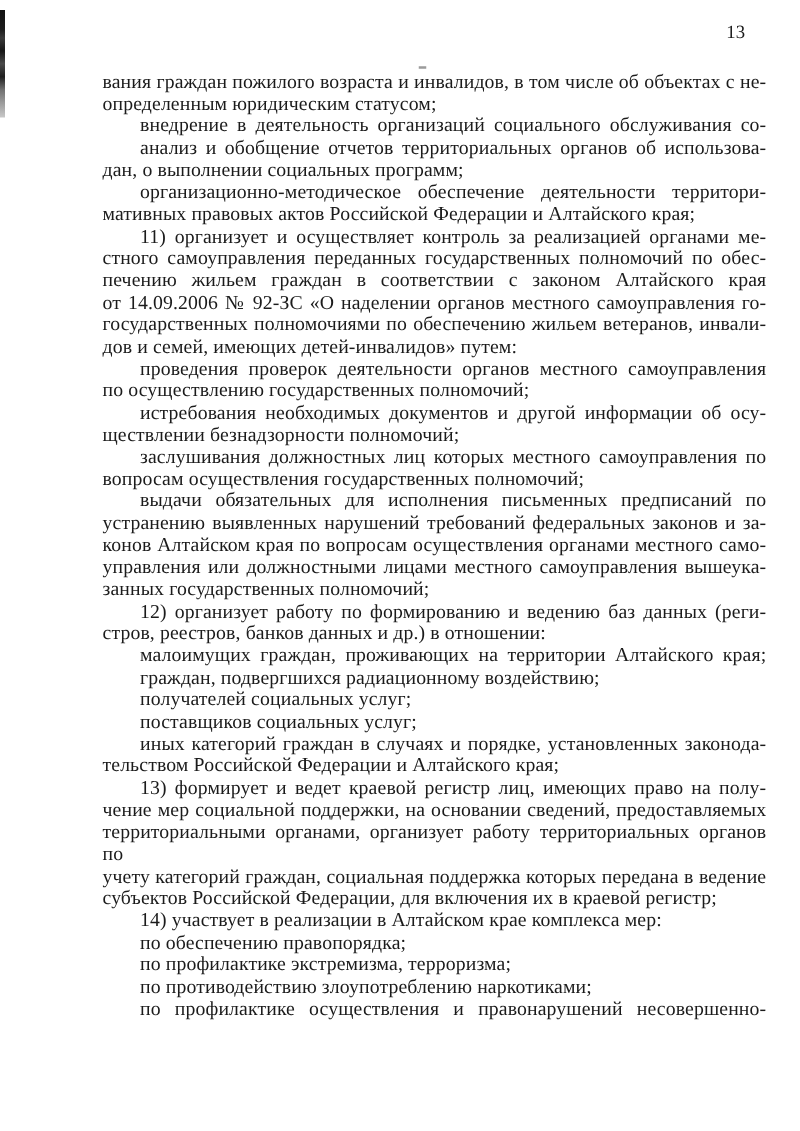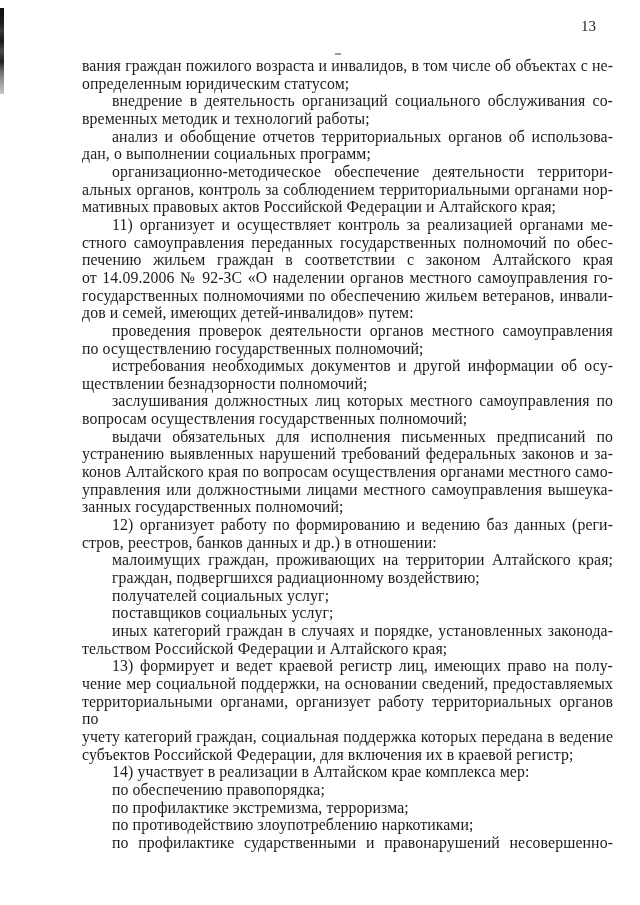--- a/index.html
+++ b/index.html
@@ -74,55 +74,53 @@
 <body style="--paper: #ffffff; --ink: #1b1b1b;">
 
 <div class="page">
   <div class="edge-artifact"></div>
   <div class="speck"></div>
   <div class="page-number">13</div>
   <div class="text-block">
       <div class="line jst">вания граждан пожилого возраста и инвалидов, в том числе об объектах с не-</div>
       <div class="line">определенным юридическим статусом;</div>
       <div class="line ind jst">внедрение в деятельность организаций социального обслуживания со-</div>
-      <div class="line">временных методик и технологий работы;</div>
       <div class="line ind jst">анализ и обобщение отчетов территориальных органов об использова-</div>
       <div class="line">дан, о выполнении социальных программ;</div>
       <div class="line ind jst">организационно-методическое обеспечение деятельности территори-</div>
-      <div class="line jst">альных органов, контроль за соблюдением территориальными органами нор-</div>
       <div class="line">мативных правовых актов Российской Федерации и Алтайского края;</div>
       <div class="line ind jst">11) организует и осуществляет контроль за реализацией органами ме-</div>
       <div class="line jst">стного самоуправления переданных государственных полномочий по обес-</div>
       <div class="line jst">печению жильем граждан в соответствии с законом Алтайского края</div>
       <div class="line jst">от 14.09.2006 № 92-ЗС «О наделении органов местного самоуправления го-</div>
       <div class="line jst">государственных полномочиями по обеспечению жильем ветеранов, инвали-</div>
       <div class="line">дов и семей, имеющих детей-инвалидов» путем:</div>
       <div class="line ind jst">проведения проверок деятельности органов местного самоуправления</div>
       <div class="line">по осуществлению государственных полномочий;</div>
       <div class="line ind jst">истребования необходимых документов и другой информации об осу-</div>
       <div class="line">ществлении безнадзорности полномочий;</div>
       <div class="line ind jst">заслушивания должностных лиц которых местного самоуправления по</div>
       <div class="line">вопросам осуществления государственных полномочий;</div>
       <div class="line ind jst">выдачи обязательных для исполнения письменных предписаний по</div>
       <div class="line jst">устранению выявленных нарушений требований федеральных законов и за-</div>
-      <div class="line jst">конов Алтайского края по вопросам осуществления органами местного само-</div>
+      <div class="line jst">конов Алтайском края по вопросам осуществления органами местного само-</div>
       <div class="line jst">управления или должностными лицами местного самоуправления вышеука-</div>
       <div class="line">занных государственных полномочий;</div>
       <div class="line ind jst">12) организует работу по формированию и ведению баз данных (реги-</div>
       <div class="line">стров, реестров, банков данных и др.) в отношении:</div>
       <div class="line ind jst">малоимущих граждан, проживающих на территории Алтайского края;</div>
       <div class="line ind">граждан, подвергшихся радиационному воздействию;</div>
       <div class="line ind">получателей социальных услуг;</div>
       <div class="line ind">поставщиков социальных услуг;</div>
       <div class="line ind jst">иных категорий граждан в случаях и порядке, установленных законода-</div>
       <div class="line">тельством Российской Федерации и Алтайского края;</div>
       <div class="line ind jst">13) формирует и ведет краевой регистр лиц, имеющих право на полу-</div>
       <div class="line jst">чение мер социальной поддержки, на основании сведений, предоставляемых</div>
       <div class="line jst">территориальными органами, организует работу территориальных органов по</div>
       <div class="line jst">учету категорий граждан, социальная поддержка которых передана в ведение</div>
       <div class="line">субъектов Российской Федерации, для включения их в краевой регистр;</div>
       <div class="line ind">14) участвует в реализации в Алтайском крае комплекса мер:</div>
       <div class="line ind">по обеспечению правопорядка;</div>
       <div class="line ind">по профилактике экстремизма, терроризма;</div>
       <div class="line ind">по противодействию злоупотреблению наркотиками;</div>
-      <div class="line ind jst">по профилактике сударственными и правонарушений несовершенно-</div>
+      <div class="line ind jst">по профилактике осуществления и правонарушений несовершенно-</div>
     </div>
 </div>
 
 </body></html>

